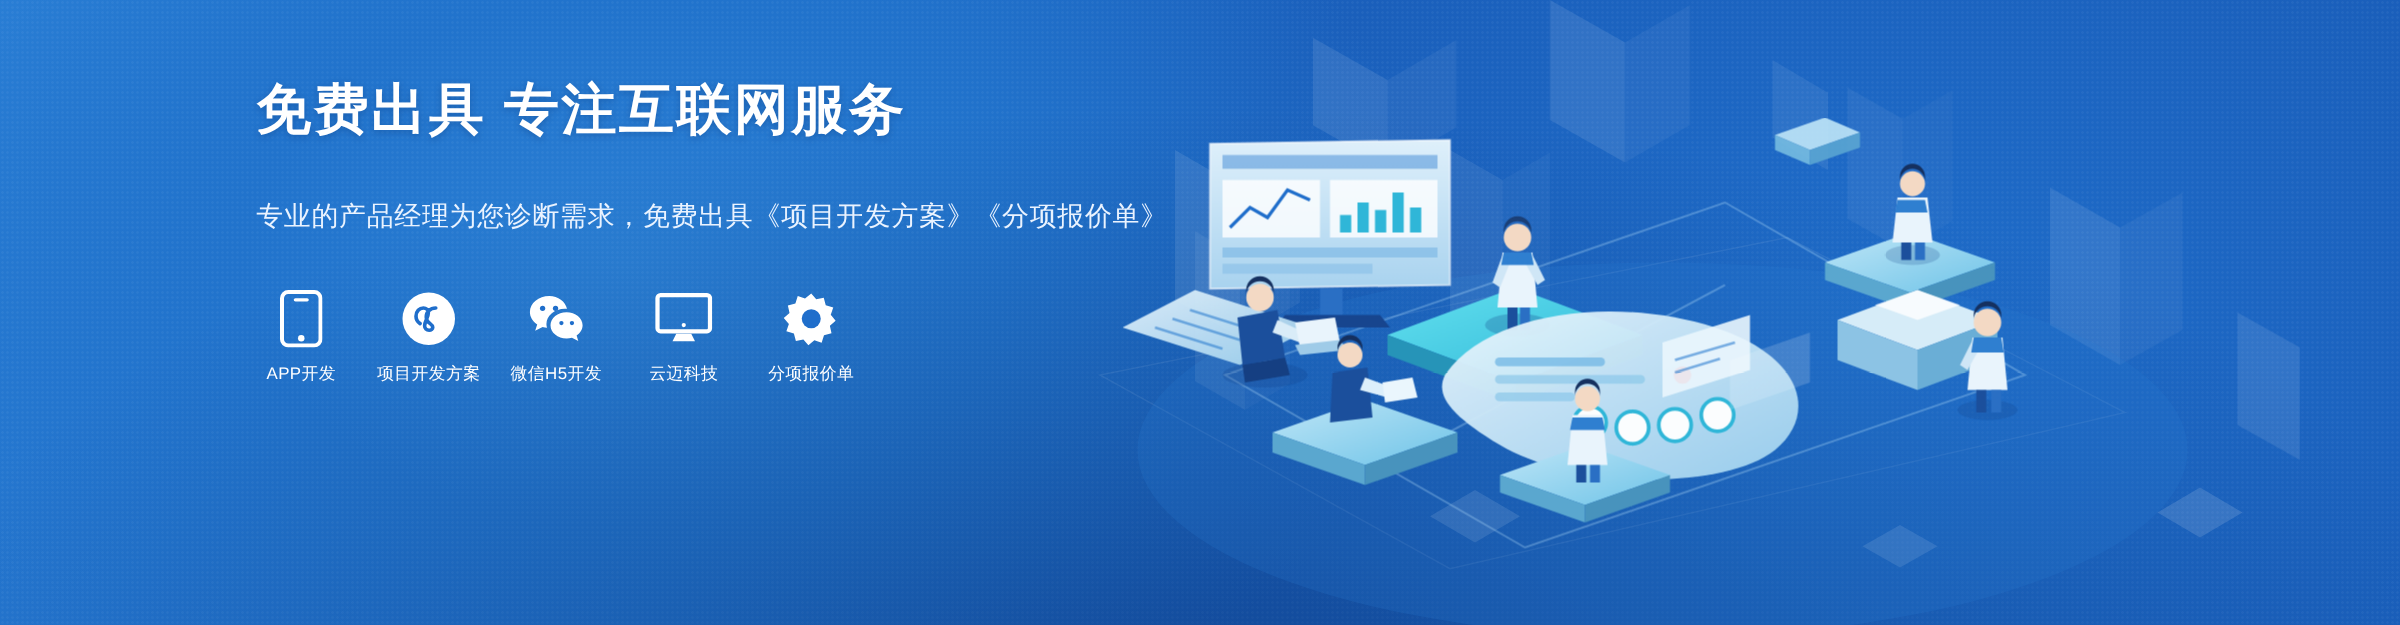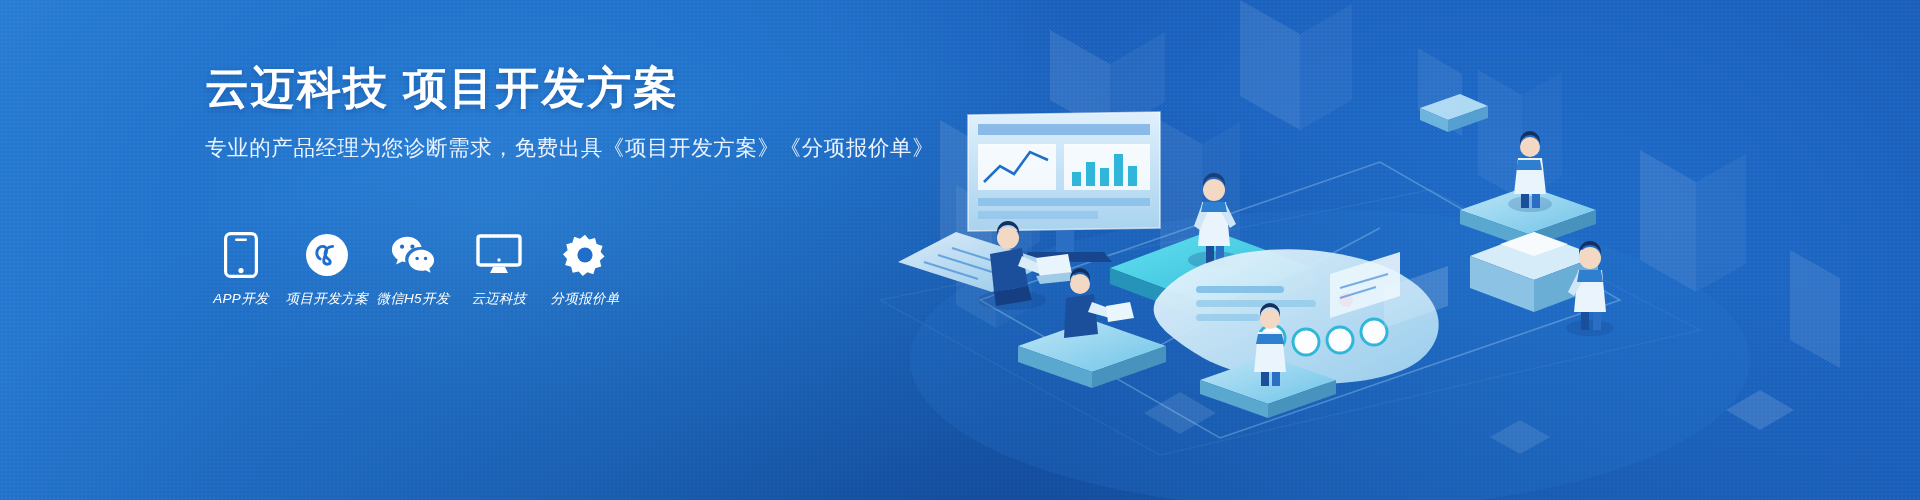--- a/index.html
+++ b/index.html
@@ -40,34 +40,34 @@
     font-size:44px;
     font-weight:bold;
     color:#ffffff;
     letter-spacing:2px;
     line-height:1.28;
     white-space:nowrap;
     text-shadow:0 2px 6px rgba(6,40,96,.28);
   }
 
   .sub{
-    margin-top:13px;
+    margin-top:38px;
     font-size:21.5px;
     color:#eaf3ff;
     line-height:1.82;
     letter-spacing:.6px;
     white-space:nowrap;
     font-weight:normal;
   }
   .sub .line{ display:block; }
 
   
   .services{
     position:absolute; left:205px; top:232px;
-    display:flex; align-items:flex-start; gap:14px; z-index:6;font-style:italic;
+    display:flex; align-items:flex-start; gap:30px; z-index:6;
   }
   .service{
     display:flex;flex-direction:column;align-items:center;
     width:72px;
   }
   .service .ico{
     height:46px; width:46px;
     display:flex;align-items:center;justify-content:center;
     margin-bottom:12px;
   }
@@ -107,21 +107,21 @@
         <path d="M1520 420 l30 17 -30 17 -30 -17 z"></path>
         <path d="M1760 390 l34 20 -34 20 -34 -20 z"></path>
       </g>
       <g opacity="0.07" stroke="#ffffff" stroke-width="1.2" fill="none">
         <path d="M880 300 L1160 455 L1700 330 L1430 190 Z"></path>
       </g>
     </svg>
   </div>
 
   <div class="copy">
-    <h1 class="headline">云迈科技 项目开发方案</h1>
+    <h1 class="headline">免费出具 专注互联网服务</h1>
     <div class="sub">
       <span class="line">专业的产品经理为您诊断需求，免费出具《项目开发方案》《分项报价单》</span>
     </div>
   </div>
 
   <div class="services">
 
     <div class="service">
       <span class="ico">
         <svg width="34" height="46" viewBox="0 0 34 46" xmlns="http://www.w3.org/2000/svg">

